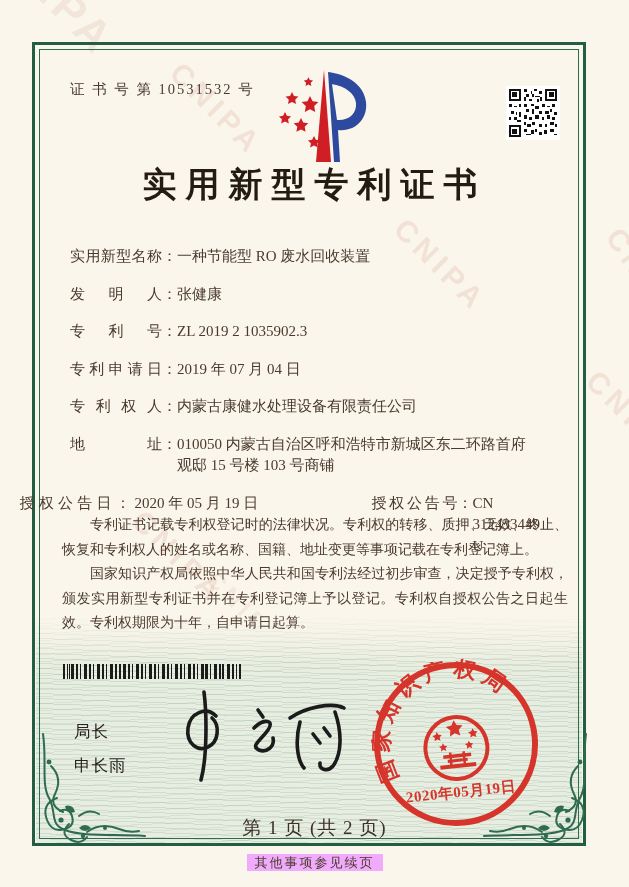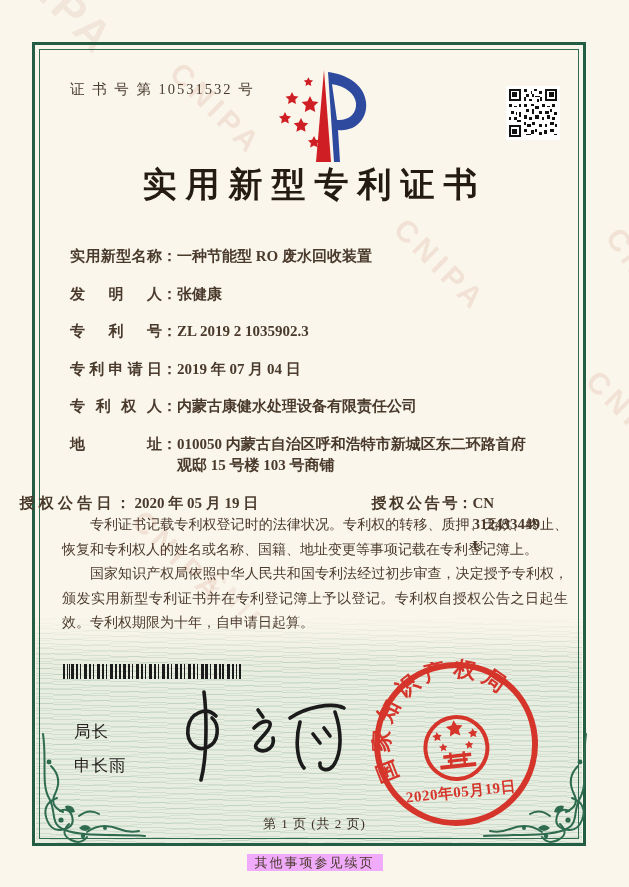--- a/index.html
+++ b/index.html
@@ -57,21 +57,21 @@
   .logo { position:absolute; left:258px; top:66px; width:112px; height:102px; }
   .qr { position:absolute; left:506px; top:86px; width:54px; height:54px; background:#fff; padding:3px; }
   .title {
     position:absolute; left:0; top:162px; width:100%;
     text-align:center;
     font-size:34px; font-weight:bold; letter-spacing:9px;
     color:#241b12;
   }
   
   .fields { position:absolute; left:70px; top:246px; width:470px; font-size:15px; color:#4a3a2c; }
-  .frow { display:flex; margin-bottom:16px; line-height:21.5px;font-weight:bold; }
+  .frow { display:flex; margin-bottom:16px; line-height:21.5px; }
   .flabel {
     display:inline-block; width:92px;
     text-align:justify; text-align-last:justify;
     flex:0 0 92px;
   }
   .fcolon { flex:0 0 14px; }
   .fvalue { flex:1 1 auto; max-width:372px; }
   .frow.last { gap:4px;justify-content:flex-end; }
   .frow .pair2 { margin-left:38px; display:flex; }
   .frow .pair2 .flabel { width:86px; flex:0 0 86px;margin-left:45px; }
@@ -91,21 +91,21 @@
   }
   .officer {
     position:absolute; left:74px; top:714px;
     font-family:"Liberation Sans","DejaVu Sans",sans-serif;
     font-size:16.5px; color:#26221e; line-height:34px; letter-spacing:1px;
   }
   .signature { position:absolute; left:172px; top:686px; width:185px; height:102px; }
   .seal { position:absolute; left:372px; top:660px; width:168px; height:168px; transform:rotate(-6deg); opacity:0.93; }
   .page-indicator {
     position:absolute; left:0; top:815px; width:100%; text-align:center;
-    font-size:13px; color:#3d3128; letter-spacing:1px;
+    font-size:19px; color:#3d3128; letter-spacing:1px;
   }
   .corner { position:absolute; width:112px; height:112px; }
   .corner.left  { left:35px; top:732px; }
   .corner.right { left:482px; top:732px; transform:scaleX(-1); }
   .footer-note {
     position:absolute; left:0; top:854px; width:100%; text-align:center;
     font-size:13px; letter-spacing:2px; color:#4c3a2c;
   }
   .footer-note span { background:#f0abfc; padding:1px 8px; }
 </style>

